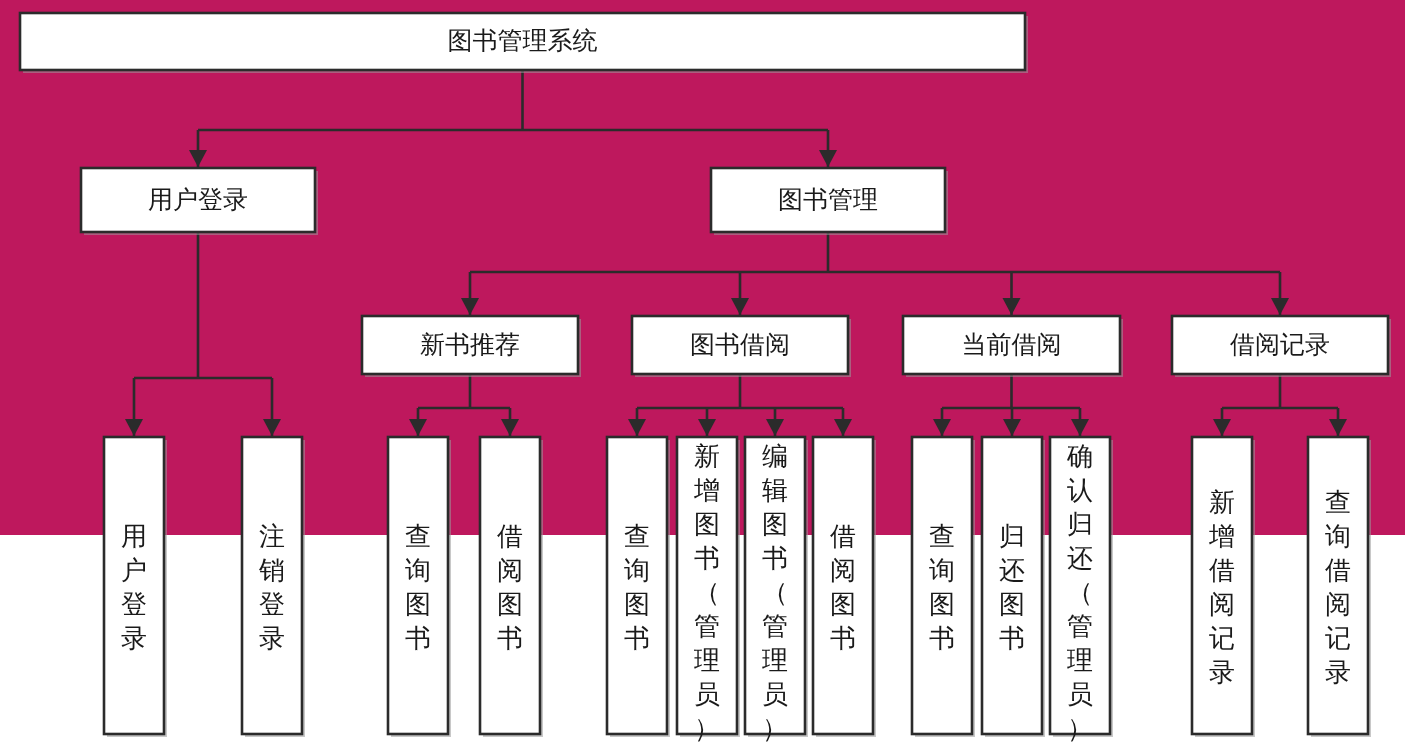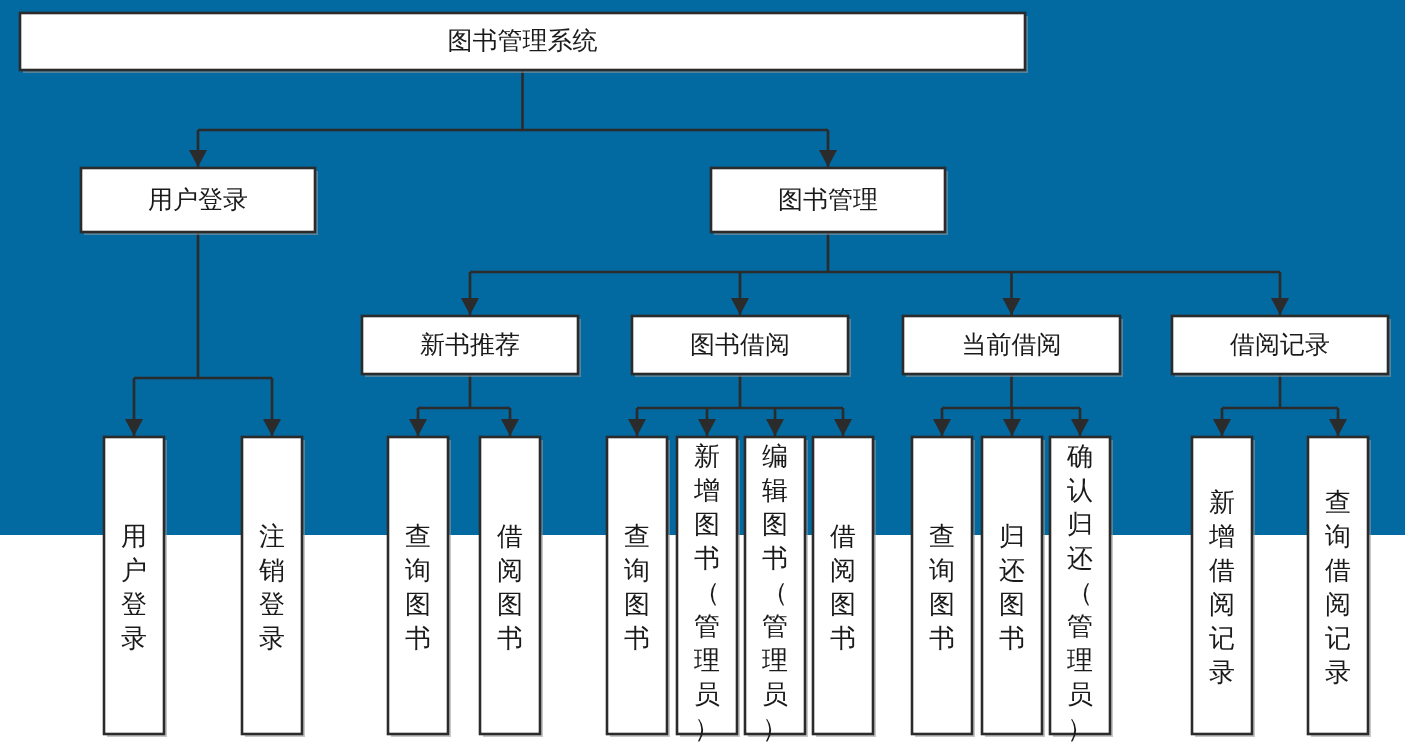--- a/index.html
+++ b/index.html
@@ -10,21 +10,21 @@
   body {
     width: 1405px;
     height: 747px;
     font-family: "Liberation Sans", "DejaVu Sans", sans-serif;
     overflow: hidden;
   }
   #diagram-root {
     position: relative;
     width: 1405px;
     height: 535px;
-    background: #0369a1;
+    background: #be185d;
     text-align: right;
   }
   svg.diagram-canvas {
     position: absolute;
     top: 0;
     left: 0;
     width: 1405px;
     height: 747px;
     display: block;
   }

